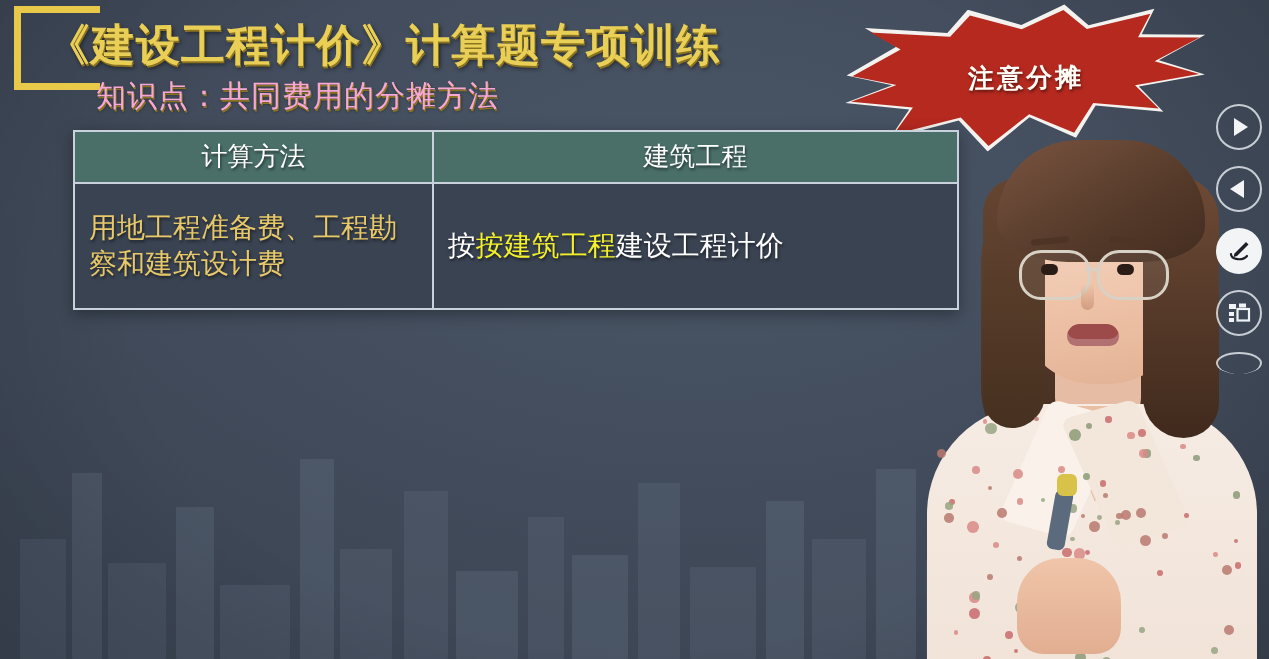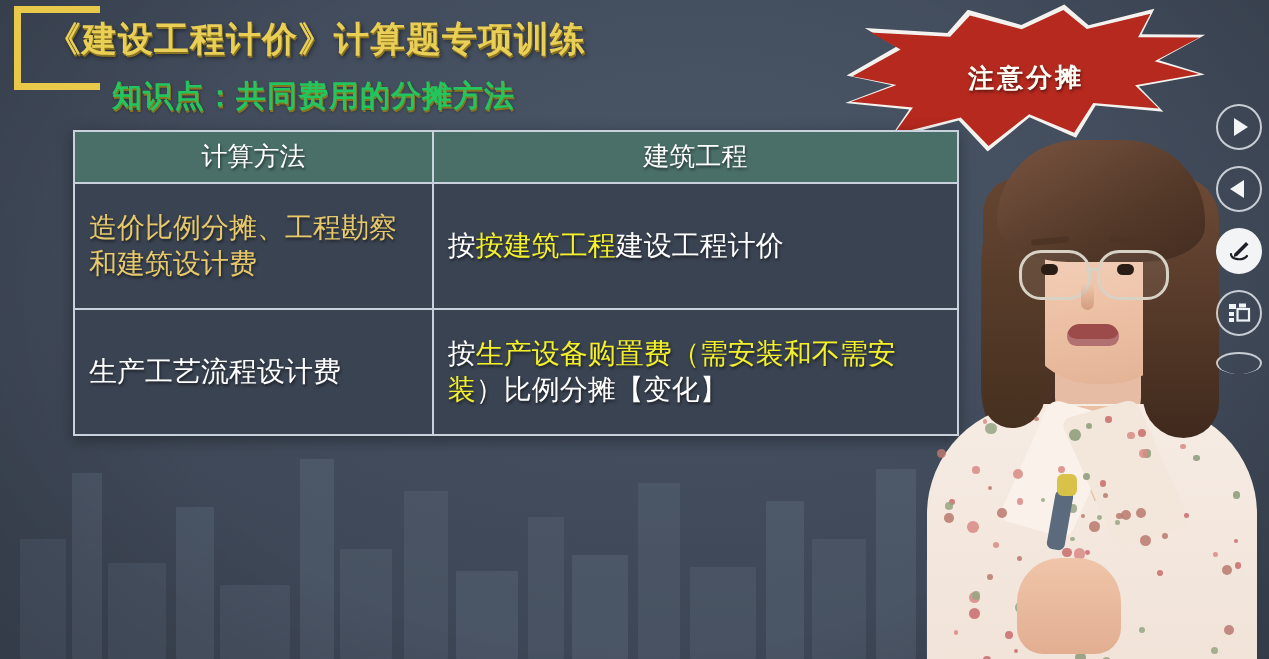--- a/index.html
+++ b/index.html
@@ -25,30 +25,30 @@
   
   .bracket{position:absolute;left:14px;top:6px;width:86px;height:84px;pointer-events:none;}
   .bracket i{position:absolute;background:#e8c94a;display:block;}
   .br-v{left:0;top:0;width:7px;height:84px;}
   .br-t{left:0;top:0;width:86px;height:7px;}
   .br-b{left:0;bottom:0;width:86px;height:7px;}
 
   
   .title{
     position:absolute;left:46px;top:16px;
-    font-size:35px;font-weight:bold;letter-spacing:1px;
+    font-size:44px;font-weight:bold;letter-spacing:1px;
     color:#e9cf56;
     font-family:"DejaVu Sans","Liberation Sans",sans-serif;
     text-shadow:1px 2px 0 #8a7320, 2px 3px 4px rgba(0,0,0,.55);
     white-space:nowrap;
   }
   .subtitle{
-    position:absolute;left:112px;top:76px;
-    font-size:30px;font-weight:bold;
-    color:#22c55e;letter-spacing:1px;
+    position:absolute;left:96px;top:76px;
+    font-size:30px;font-weight:normal;
+    color:#f9a8d4;letter-spacing:1px;
     text-shadow:1px 2px 0 #8a7320, 1px 2px 3px rgba(0,0,0,.5);
     white-space:nowrap;
   }
 
   
   .burst{position:absolute;left:846px;top:8px;width:360px;height:140px;
          transform:rotate(-5deg);}
   .burst .shape{
     position:absolute;inset:0;background:#b5291f;
     -webkit-clip-path:polygon(2% 38%,16% 22%,8% 8%,30% 16%,36% 2%,50% 15%,62% 4%,68% 19%,86% 12%,82% 28%,99% 32%,86% 46%,98% 58%,80% 62%,86% 80%,68% 72%,62% 92%,50% 76%,38% 96%,31% 74%,12% 82%,18% 64%,1% 56%,14% 47%);
@@ -200,26 +200,22 @@
         <col class="col-b">
       </colgroup>
     <thead>
       <tr>
         <th>计算方法</th>
         <th>建筑工程</th>
       </tr>
     </thead>
     <tbody id="tbody">
         <tr class="r2">
-          <td><span class="gold">造价比例分摊、工程勘察和建筑设计费</span></td>
+          <td><span class="gold">用地工程准备费、工程勘察和建筑设计费</span></td>
           <td><span>按</span><span class="hl">按建筑工程</span><span>建设工程计价</span></td>
-        </tr>
-        <tr class="r3">
-          <td><span>生产工艺流程设计费</span></td>
-          <td><span>按</span><span class="hl">生产设备购置费（需安装和不需安装</span><span>）比例分摊【变化】</span></td>
         </tr>
       </tbody>
   </table>
 
   <div class="person">
     <div class="hair-back"></div>
     <div class="neck"></div>
     <div class="torso"></div>
     <div class="face"></div>
     <div class="hair-side-l"></div>

